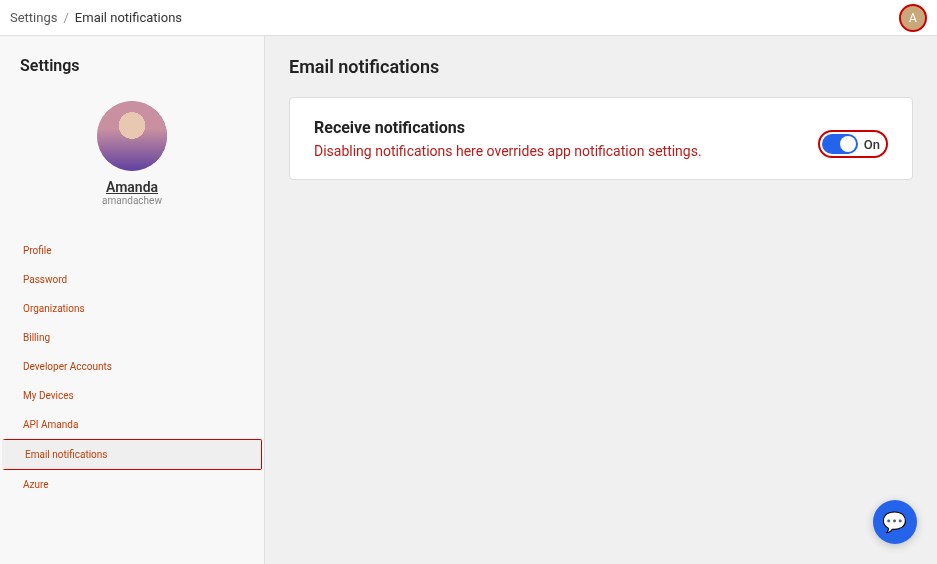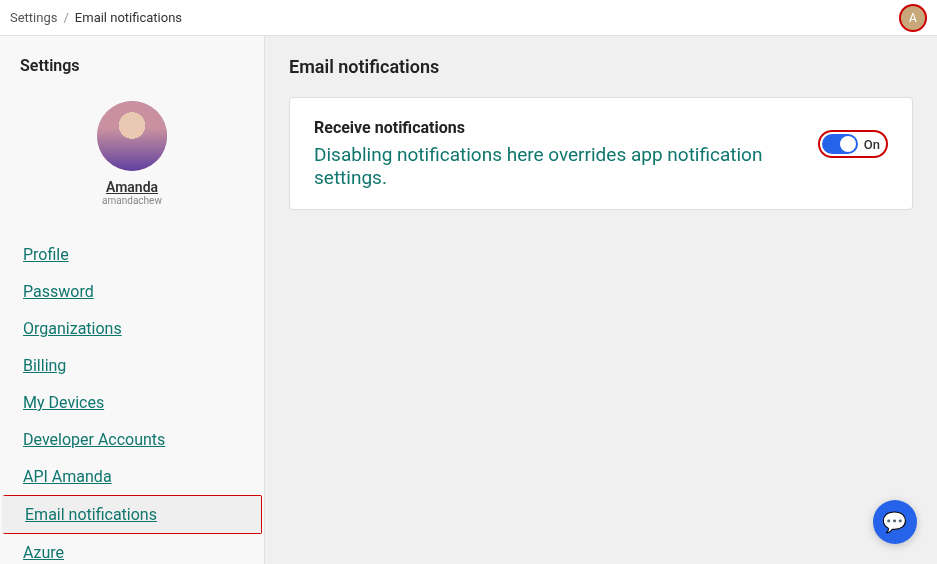--- a/index.html
+++ b/index.html
@@ -96,24 +96,23 @@
       font-size: 10px;
       color: #888;
     }
     .nav-list {
       list-style: none;
       margin-top: 10px;
     }
     .nav-item {
       padding: 9px 20px;
       cursor: pointer;
-      font-size: 16px;
-      color: #0f766e;
+      font-size: 10px;
+      color: #c2410c;
       border-left: 3px solid transparent;
-      text-decoration: underline;
     }
     .nav-item.active {
       background: #efefef;
       border: 1px solid #cc0000;
       border-left: 3px solid transparent;
       margin: 0 2px;
       border-radius: 2px;
     }
 
     
@@ -143,22 +142,22 @@
       gap: 25px;
     }
     .notif-card-left {}
     .notif-card-title {
       font-size: 16px;
       font-weight: 700;
       color: #222;
       margin-bottom: 6px;
     }
     .notif-card-desc {
-      font-size: 19px;
-      color: #0f766e;
+      font-size: 14px;
+      color: #b91c1c;
     }
     .notif-card-right {
       display: flex;
       align-items: center;
       gap: 8px;
       margin-top: 12px;
     }
 
     
     .toggle-wrapper {
@@ -237,22 +236,22 @@
       </div>
       <div class="user-name">Amanda</div>
       <div class="user-handle">amandachew</div>
     </div>
 
     <ul class="nav-list">
       <li class="nav-item">Profile</li>
       <li class="nav-item">Password</li>
       <li class="nav-item">Organizations</li>
       <li class="nav-item">Billing</li>
+      <li class="nav-item">Developer Accounts</li>
       <li class="nav-item">My Devices</li>
-      <li class="nav-item">Developer Accounts</li>
       <li class="nav-item">API Amanda</li>
       <li class="nav-item active">Email notifications</li>
       <li class="nav-item">Azure</li>
     </ul>
   </div>
 
   <div class="main">
     <div class="main-title">Email notifications</div>
 
     <div class="notif-card">

